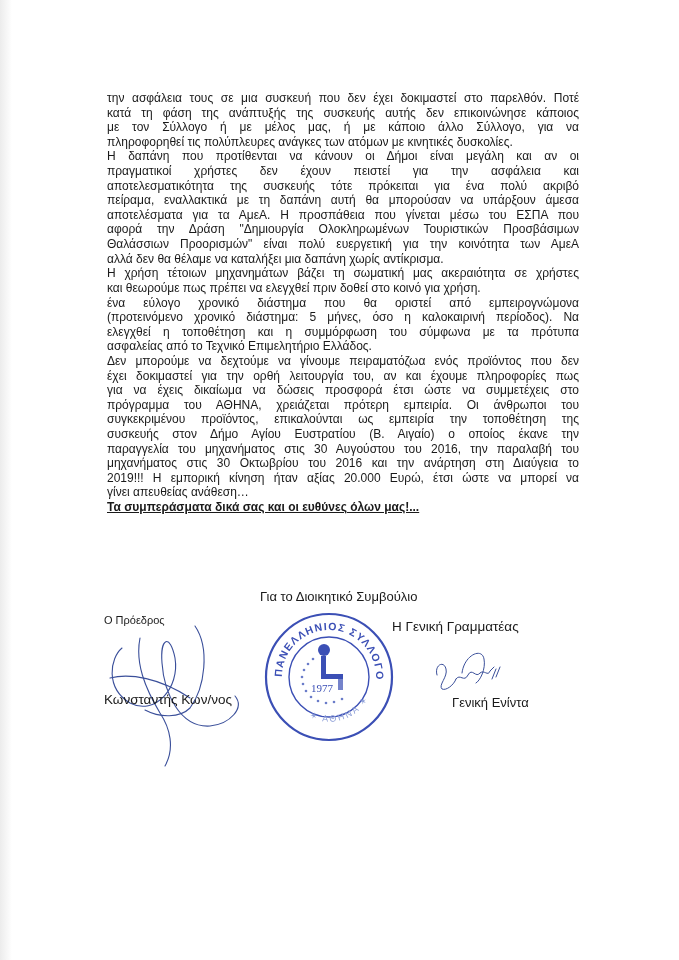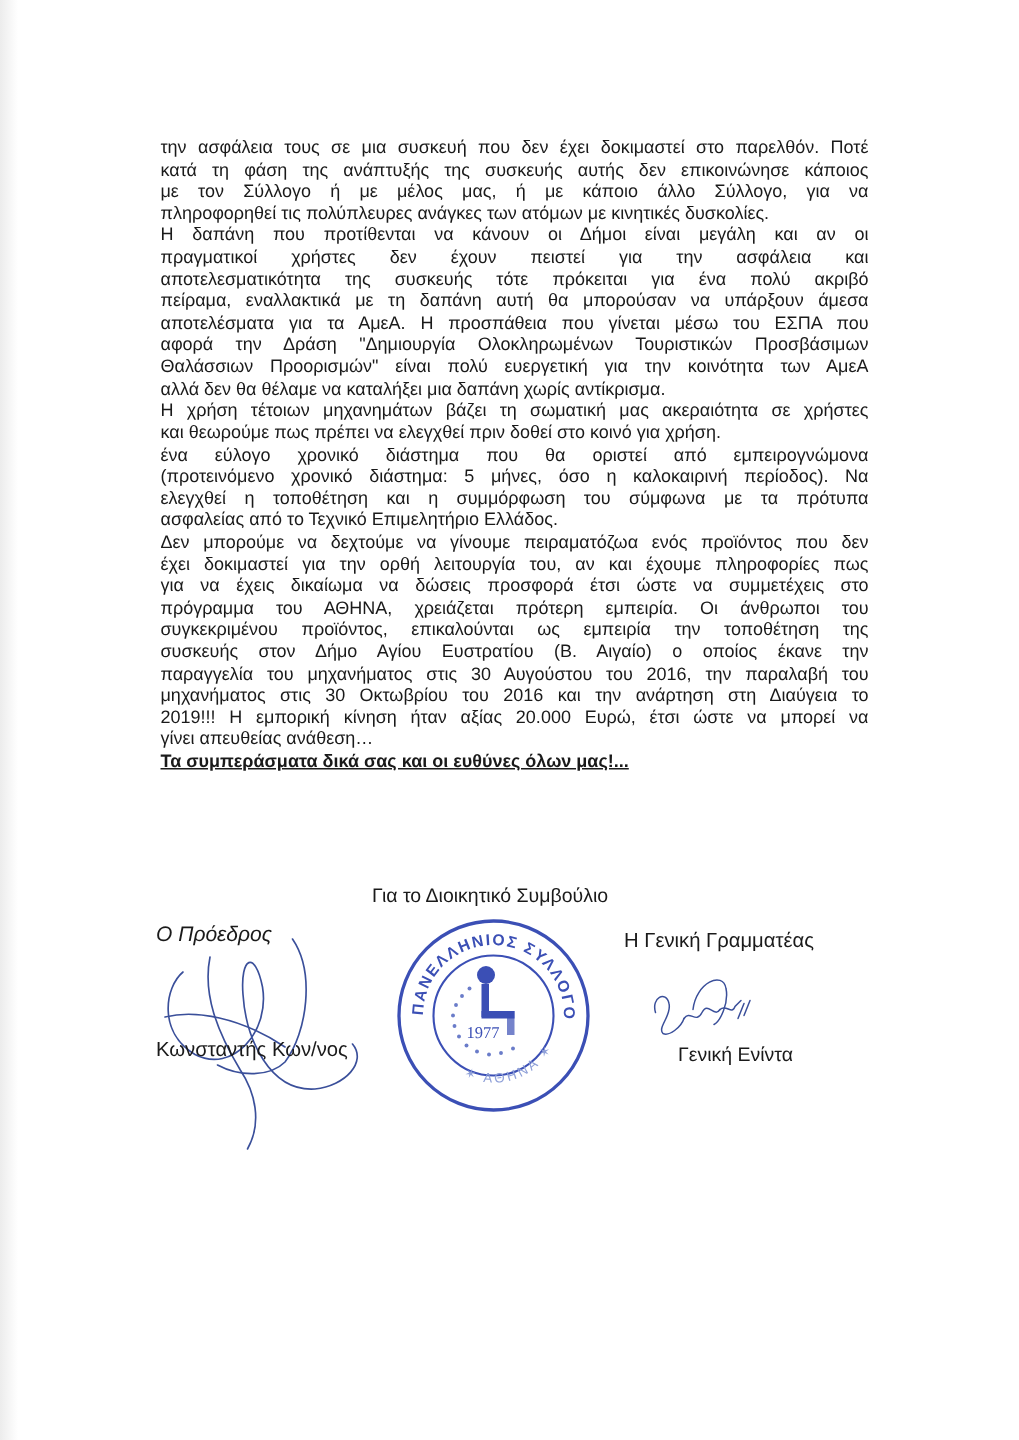--- a/index.html
+++ b/index.html
@@ -11,24 +11,24 @@
     position: absolute; left: 0; top: 0; width: 12px; height: 960px;
     background: linear-gradient(to right, #ececec, #ffffff);
   }
   .body-text {
     position: absolute; left: 107px; top: 91px; width: 472px;
     font-size: 12px; line-height: 14.62px;
   }
   .line { display: block; white-space: nowrap; height: 14.62px; }
   .line.j { text-align: justify; text-align-last: justify; white-space: normal; overflow: hidden; }
   .line.closing { font-weight: bold; text-decoration: underline; }
-  .sig-header { position: absolute; left: 248px; top: 589px; font-size: 13px; }
-  .sig-left-title { position: absolute; left: 104px; top: 614px; font-size: 14px; font-style: italic; }
+  .sig-header { position: absolute; left: 260px; top: 589px; font-size: 13px; }
+  .sig-left-title { position: absolute; left: 104px; top: 614px; font-size: 11px; }
   .sig-left-name { position: absolute; left: 104px; top: 692px; font-size: 13.5px; text-align: right; }
-  .sig-right-title { position: absolute; left: 416px; top: 619px; font-size: 13.5px; }
+  .sig-right-title { position: absolute; left: 392px; top: 619px; font-size: 13.5px; }
   .sig-right-name { position: absolute; left: 452px; top: 695px; font-size: 13px; }
   .signature { position: absolute; }
   .stamp { position: absolute; left: 262px; top: 610px; width: 134px; height: 134px; }
 </style>
 </head>
 <body>
 
 <div class="page-edge"></div>
 
 <div class="body-text" id="body-text">

